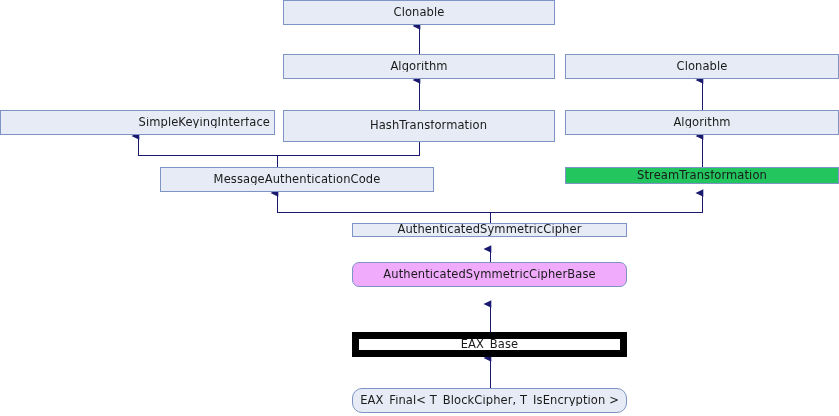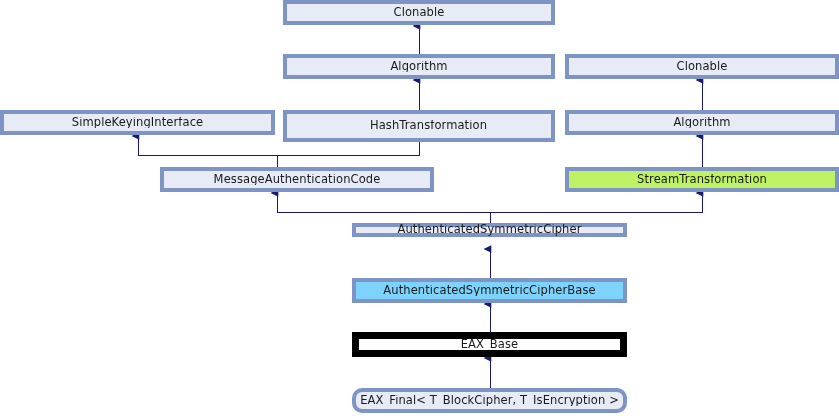--- a/index.html
+++ b/index.html
@@ -24,21 +24,21 @@
     height: 416px;
     pointer-events: none;
   }
   .class-node {
     position: absolute;
     box-sizing: border-box;
     display: flex;
     align-items: center;
     justify-content: center;
     background: #e7ebf5;
-    border: 4px solid #a16207;
+    border: 1px solid #a16207;
     color: #1a1a1a;
     font-size: 11.5px;
     line-height: 1;
     white-space: nowrap;
     letter-spacing: 0.1px;
     z-index: 2;
   }
   .class-node.focus-node {
     background: #ffffff;
     border: 7px solid #a16207;
@@ -80,39 +80,39 @@
   <div id="nodes">
       <div class="class-node" style="left: 283px; top: 0px; width: 272px; height: 25px; background: rgb(231, 235, 245); border-color: rgb(125, 148, 196); color: rgb(26, 26, 26);">
         <span class="node-label">Clonable</span>
       </div>
       <div class="class-node" style="left: 283px; top: 54px; width: 272px; height: 25px; background: rgb(231, 235, 245); border-color: rgb(125, 148, 196); color: rgb(26, 26, 26);">
         <span class="node-label">Algorithm</span>
       </div>
       <div class="class-node" style="left: 565px; top: 54px; width: 274px; height: 25px; background: rgb(231, 235, 245); border-color: rgb(125, 148, 196); color: rgb(26, 26, 26);">
         <span class="node-label">Clonable</span>
       </div>
-      <div class="class-node" style="left: 0px; top: 110px; width: 275px; height: 25px; background: rgb(231, 235, 245); border-color: rgb(125, 148, 196); color: rgb(26, 26, 26);">
+      <div class="class-node" style="left: 0px; top: 110px; width: 275px; height: 25px; background: rgb(231, 235, 245); border-color: rgb(125, 148, 196); color: rgb(26, 26, 26); justify-content: flex-end;">
         <span class="node-label">SimpleKeyingInterface</span>
       </div>
       <div class="class-node" style="left: 283px; top: 110px; width: 272px; height: 32px; background: rgb(231, 235, 245); border-color: rgb(125, 148, 196); color: rgb(26, 26, 26); padding-left: 19px;">
         <span class="node-label">HashTransformation</span>
       </div>
       <div class="class-node" style="left: 565px; top: 110px; width: 274px; height: 25px; background: rgb(231, 235, 245); border-color: rgb(125, 148, 196); color: rgb(26, 26, 26);">
         <span class="node-label">Algorithm</span>
       </div>
       <div class="class-node" style="left: 140px; top: 167px; width: 274px; height: 25px; background: rgb(231, 235, 245); border-color: rgb(125, 148, 196); color: rgb(26, 26, 26); margin-left: 20px;">
         <span class="node-label">MessageAuthenticationCode</span>
       </div>
-      <div class="class-node" style="left: 565px; top: 167px; width: 274px; height: 25px; background: #bef264; border-color: rgb(125, 148, 196); color: rgb(26, 26, 26);">
+      <div class="class-node" style="left: 565px; top: 167px; width: 274px; height: 17px; background: #22c55e; border-color: rgb(125, 148, 196); color: rgb(26, 26, 26);">
         <span class="node-label">StreamTransformation</span>
       </div>
       <div class="class-node" style="left: 352px; top: 223px; width: 275px; height: 14px; background: rgb(231, 235, 245); border-color: rgb(125, 148, 196); color: rgb(26, 26, 26);">
         <span class="node-label">AuthenticatedSymmetricCipher</span>
       </div>
-      <div class="class-node" style="left: 352px; top: 278px; width: 275px; height: 25px; background: #7dd3fc; border-color: rgb(125, 148, 196); color: rgb(26, 26, 26);">
+      <div class="class-node" style="left: 352px; top: 262px; width: 275px; height: 25px; background: #f0abfc; border-color: rgb(125, 148, 196); color: rgb(26, 26, 26); border-radius: 7px;">
         <span class="node-label">AuthenticatedSymmetricCipherBase</span>
       </div>
       <div class="class-node focus-node" style="left: 352px; top: 332px; width: 275px; height: 25px; background: rgb(255, 255, 255); border-color: rgb(0, 0, 0); color: rgb(26, 26, 26);">
         <span class="node-label">EAX_Base</span>
       </div>
       <div class="class-node" style="left: 352px; top: 388px; width: 275px; height: 25px; background: rgb(231, 235, 245); border-color: rgb(125, 148, 196); color: rgb(26, 26, 26); border-radius: 10px;">
         <span class="node-label">EAX_Final&lt; T_BlockCipher, T_IsEncryption &gt;</span>
       </div>
     </div>
 

